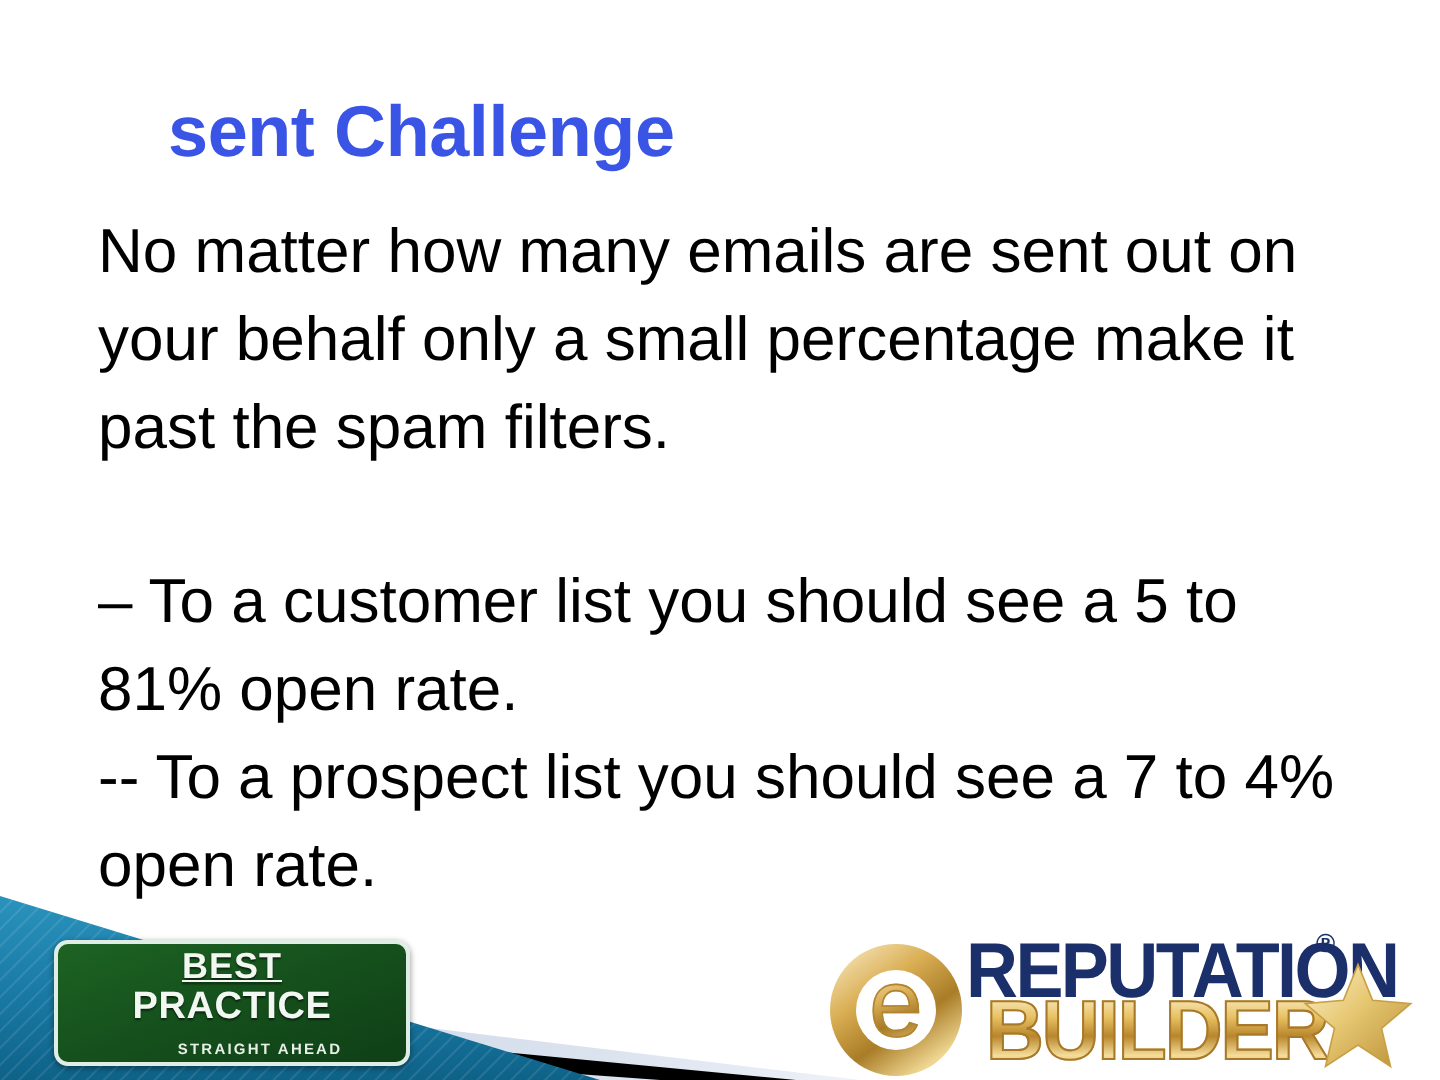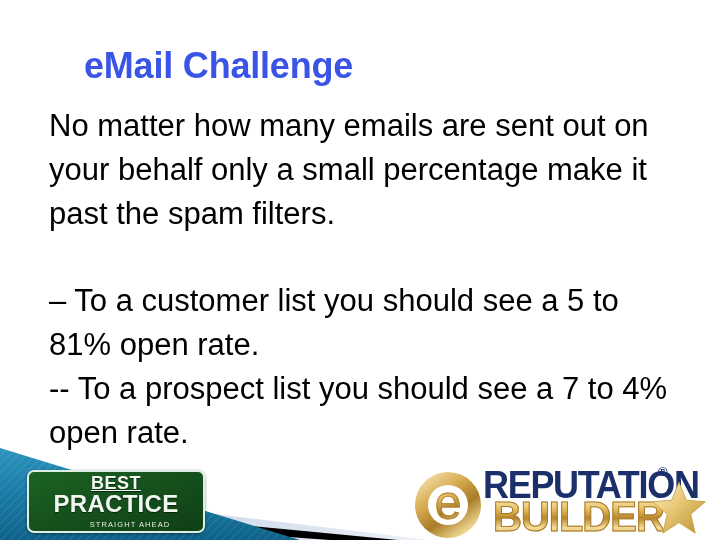--- a/index.html
+++ b/index.html
@@ -83,29 +83,29 @@
     font-size: 18px;
     color: #f2f7f2;
     letter-spacing: 0.5px;
     line-height: 18px;
     text-shadow: 0 1px 1px rgba(0,0,0,0.55);
     text-decoration: underline;
   }
   .bp-line2 {
     font-family: "Liberation Sans", sans-serif;
     font-weight: bold;
-    font-size: 24px;
+    font-size: 19px;
     color: #f2f7f2;
     letter-spacing: 0.3px;
     line-height: 23px;
     text-shadow: 0 1px 1px rgba(0,0,0,0.55);
   }
   .bp-line3 {
     font-family: "Liberation Sans", sans-serif;
-    font-weight: normal;
+    font-weight: bold;
     font-size: 7.5px;
     color: #e6f0e6;
     letter-spacing: 1.1px;
     margin-top: 5px;
     margin-left: 28px;
   }
 
   
   .rb-logo {
     position: absolute;
@@ -195,21 +195,21 @@
     top: 18px;
     width: 56px;
     height: 56px;
   }
 </style>
 </head>
 <body>
 
 <div class="slide">
 
-  <div class="slide-title">eMail Challenge</div>
+  <div class="slide-title">sent Challenge</div>
 
   <div class="body-block">
     <p class="para">No matter how many emails are sent out on your behalf only a small percentage make it past the spam filters.</p>
     <div class="para-spacer"></div>
     <p class="para">– To a customer list you should see a 5 to 81% open rate.</p>
     <p class="para">-- To a prospect list you should see a 7 to 4% open rate.</p>
   </div>
 
   <div class="deco">
     <svg width="720" height="110" viewBox="0 0 720 110" xmlns="http://www.w3.org/2000/svg">

